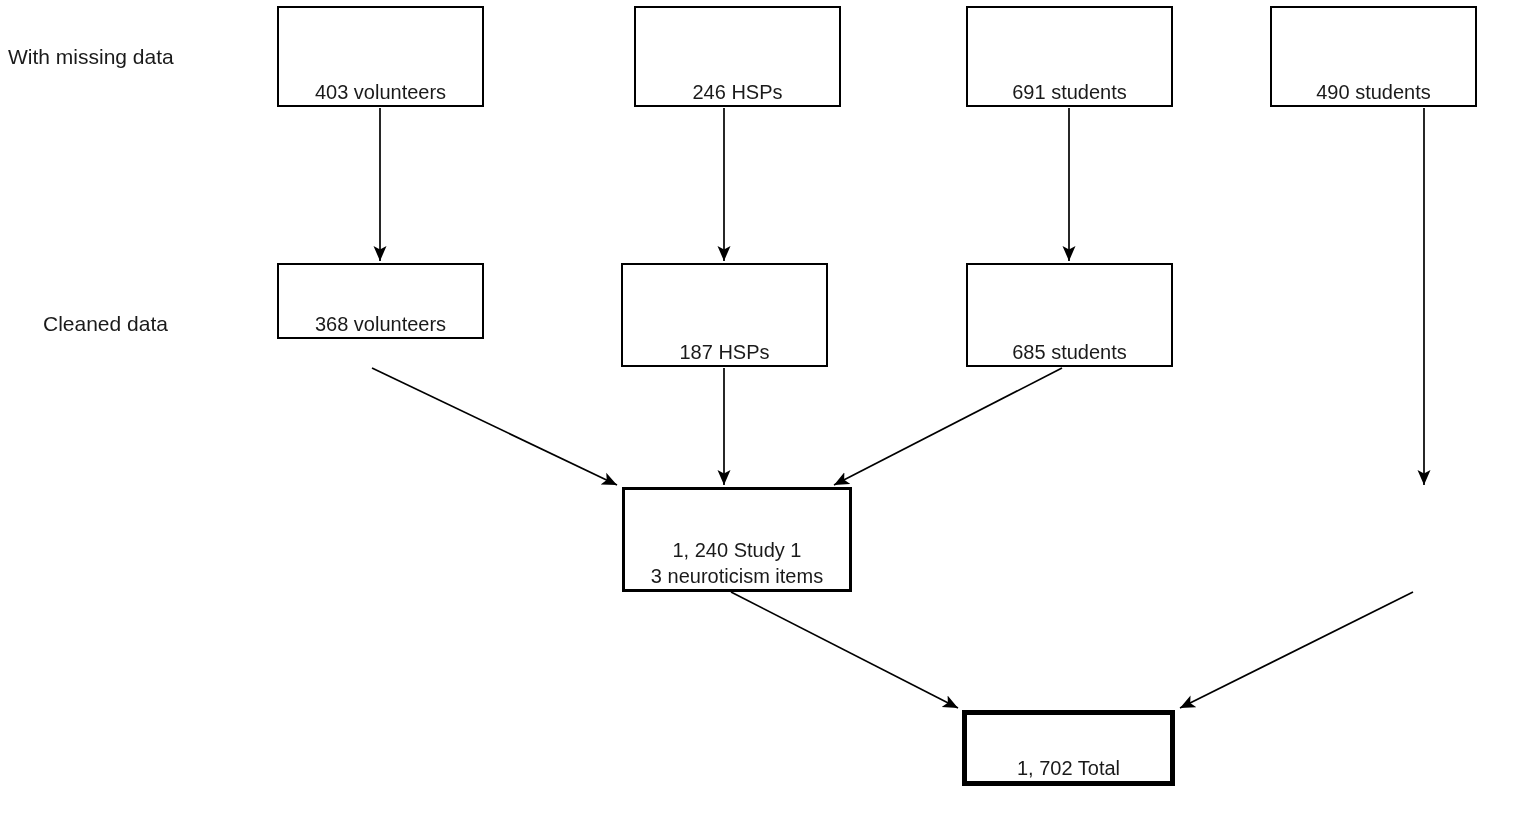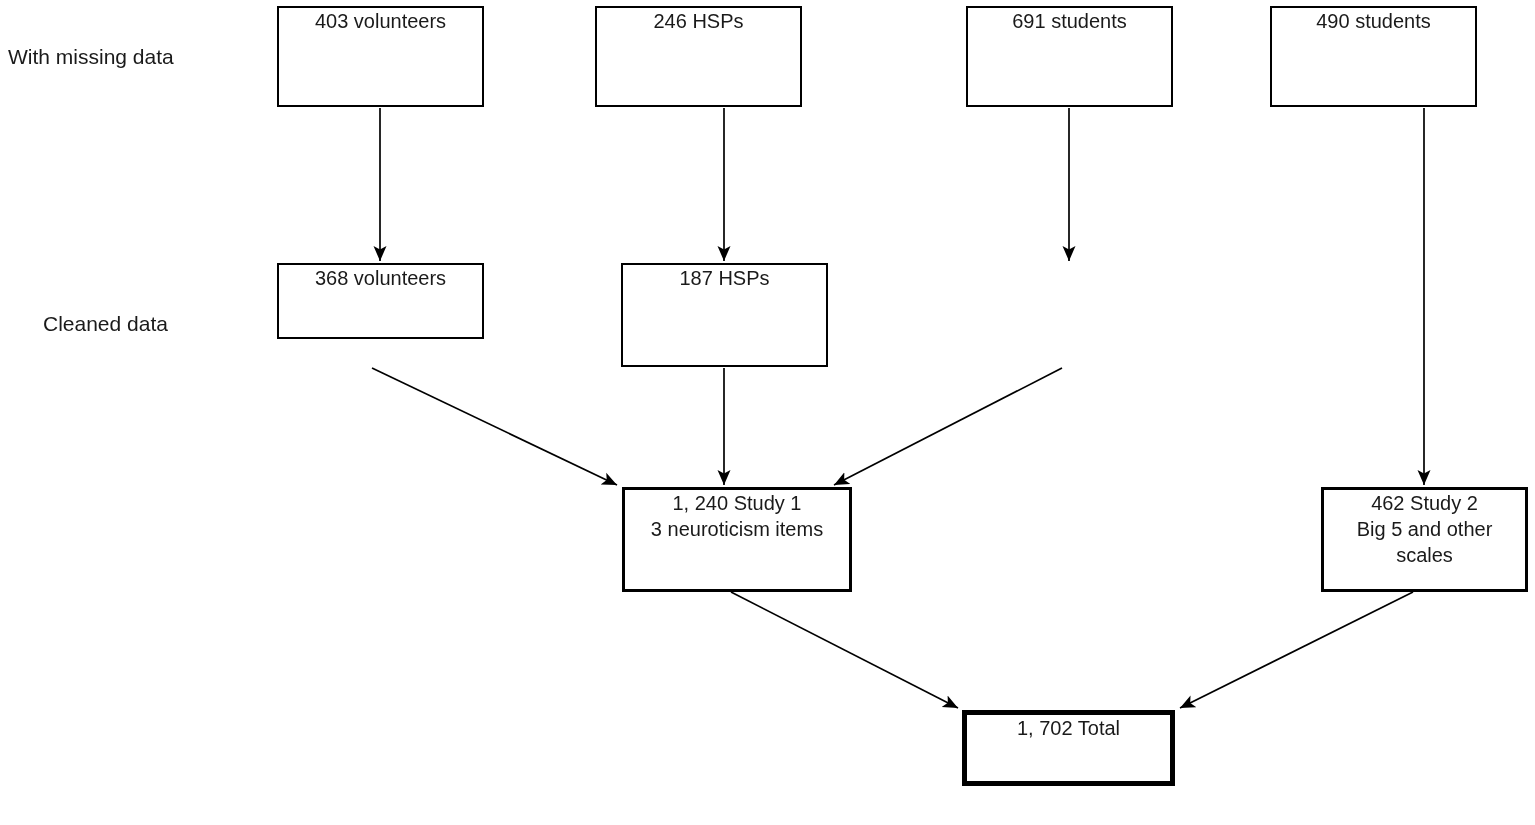--- a/index.html
+++ b/index.html
@@ -23,21 +23,21 @@
     top: 0;
     width: 1535px;
     height: 825px;
   }
   .node {
     position: absolute;
     box-sizing: border-box;
     background: #ffffff;
     border: 2px solid #000000;
     display: flex;
-    align-items: flex-start;
+    align-items: flex-end;
     justify-content: center;
     text-align: center;
   }
   .node.mid   { border-width: 3px; }
   .node.thick { border-width: 5px; }
   .node-text {
     font-size: 20px;
     line-height: 26px;
     white-space: pre-line;
     color: #1a1a1a;
@@ -75,44 +75,42 @@
     <line x1="1413" y1="592" x2="1180" y2="708" stroke="#000000" stroke-width="1.7" marker-end="url(#arrowhead)"></line>
   </svg>
 
   <div class="rowlabel" style="left:8px; top:44px">With missing data</div>
 
   <div class="rowlabel" style="left:43px; top:311px">Cleaned data</div>
 
   <div class="node" style="left:277px; top:6px; width:207px; height:101px">
     <span class="node-text">403 volunteers</span>
   </div>
-  <div class="node" style="left:595px; top:6px; width:207px; height:101px">
+  <div class="node" style="left:634px; top:6px; width:207px; height:101px">
     <span class="node-text">246 HSPs</span>
   </div>
   <div class="node" style="left:966px; top:6px; width:207px; height:101px">
     <span class="node-text">691 students</span>
   </div>
   <div class="node" style="left:1270px; top:6px; width:207px; height:101px">
     <span class="node-text">490 students</span>
   </div>
 
   <div class="node" style="left:277px; top:263px; width:207px; height:76px">
     <span class="node-text">368 volunteers</span>
   </div>
   <div class="node" style="left:621px; top:263px; width:207px; height:104px">
     <span class="node-text">187 HSPs</span>
   </div>
+  <div class="node" style="left:966px; top:263px; width:207px; height:104px">
+    <span class="node-text">685 students</span>
+  </div>
 
   <div class="node mid" style="left:622px; top:487px; width:230px; height:105px">
     <span class="node-text">1, 240 Study 1
 3 neuroticism items</span>
-  </div>
-  <div class="node mid" style="left:1321px; top:487px; width:207px; height:105px">
-    <span class="node-text">462 Study 2
-Big 5 and other
-scales</span>
   </div>
 
   <div class="node thick" style="left:962px; top:710px; width:213px; height:76px">
     <span class="node-text">1, 702 Total</span>
   </div>
 
 </div>
 
 </body></html>

